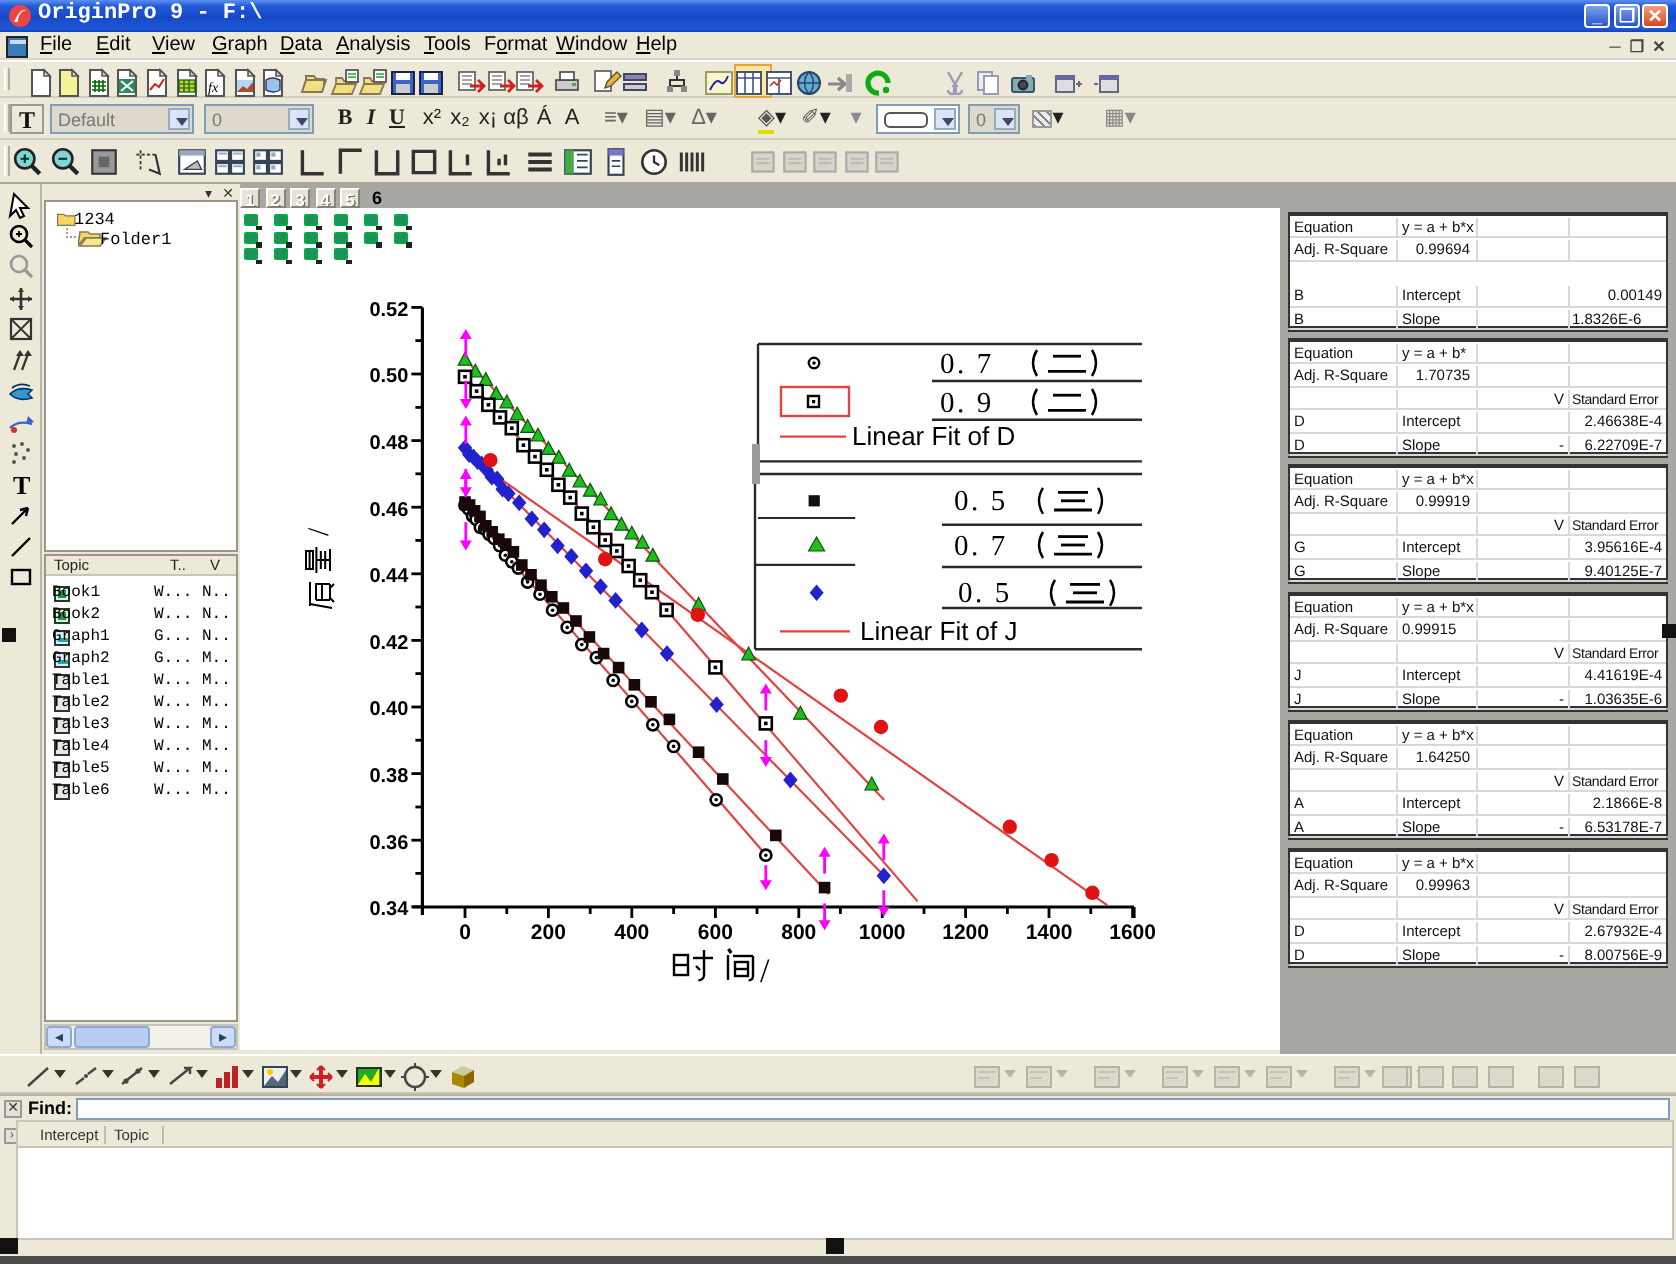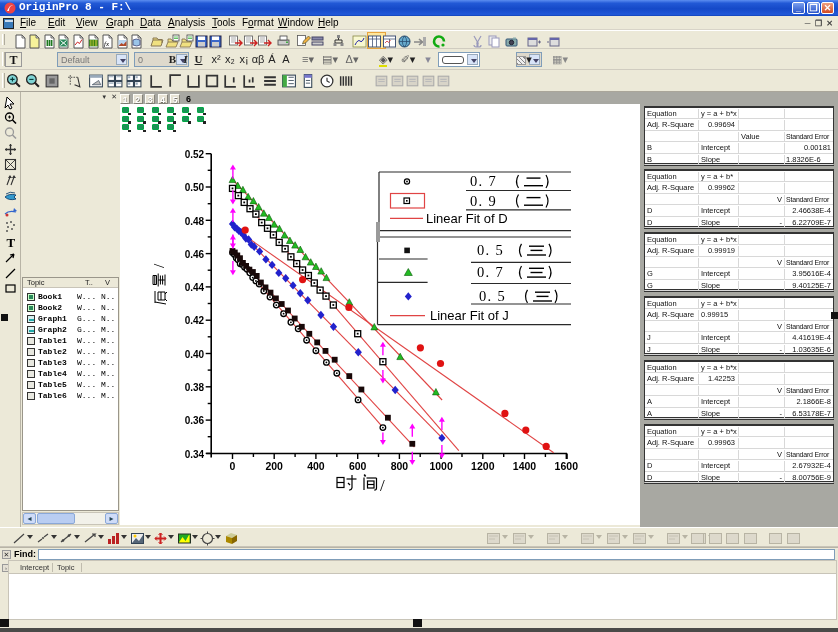--- a/index.html
+++ b/index.html
@@ -19,42 +19,42 @@
 #childic::after { content:""; position:absolute; left:1px; top:1px; width:8px; height:2px; background:#cde; }
 .cbtn { position:absolute; top:4px; width:9px; height:8px; color:#444; font-size:8px; line-height:7px; text-align:center; font-weight:bold; }
 
 .tbar { left:0; width:838px; background:#ece9d8; }
 #tb1 { top:30px; height:19px; border-top:1px solid #fff; border-bottom:1px solid #d0ccc0; }
 #tb2 { top:49px; height:21px; border-bottom:1px solid #d0ccc0; }
 #tb3 { top:70px; height:22px; border-bottom:1px solid #aaa69a; }
 .ic { position:absolute; }
 .grip { position:absolute; left:2px; top:3px; bottom:3px; width:3px; border-left:1px solid #fff; border-right:1px solid #b0ac9e; }
 .combo { position:absolute; top:2.5px; height:15px; background:#fff; border:1px solid #7f9db9; font-size:9px; }
-.combo.dis { background:#ded9cc;margin-left:32px; }
+.combo.dis { background:#ded9cc; }
 .combo .ctext { position:absolute; left:3px; top:2px; color:#777; }
 .combo .darr { position:absolute; right:1px; top:1px; width:11px; height:11px; background:#d8e4f8; border:1px solid #9ab; }
 .combo .darr::after { content:""; position:absolute; left:2.5px; top:4px; border:3px solid transparent; border-top:4px solid #446; }
 .fmtT { position:absolute; left:5px; top:3px; width:17px; height:15px; border:1px solid #999; font-family:"Liberation Serif"; font-weight:bold; font-size:12px; text-align:center; color:#111; }
 .fbt { position:absolute; top:3px; width:13px; height:15px; font-size:11px; text-align:center; color:#222; line-height:15px; }
 .fbt.sm { font-size:11px; width:18px; }
 .hatch { display:inline-block; width:10px; height:9px; vertical-align:middle; background:repeating-linear-gradient(45deg,#888 0 1px,#eee 1px 3px); border:1px solid #999; }
 
 #palette { left:0; top:92px; width:21px; height:435px; background:#ece9d8; border-right:1px solid #b8b4a6; }
 #explorer { left:21px; top:92px; width:99px; height:435px; background:#ece9d8; }
 #exp-mini { position:absolute; left:0; top:1px; width:99px; height:7px; }
 #exp-tree { position:absolute; left:1px; top:8px; width:97px; height:176px; background:#fff; border:1px solid #9a968a; }
 #exp-list { position:absolute; left:1px; top:185px; width:97px; height:234px; background:#fff; border:1px solid #9a968a; }
 #exp-list .hdr { position:absolute; left:0; top:0; width:100%; height:10px; background:#ece9d8; border-bottom:1px solid #c8c4b8; font-size:7.5px; color:#222; }
 .lrow { position:absolute; left:2px; width:93px; height:11px; font-size:8px; color:#000; font-family:"Liberation Mono",monospace; }
 .lic { position:absolute; left:2px; top:1px; width:8px; height:8px; border:1px solid #333; }
 .lic.wk { background:#2a8a5a; box-shadow:inset 0 0 0 1px #cfc; }
 .lic.gr { background:#d8f0f0; }
 .lic.gr::after { content:""; position:absolute; left:1px; top:3px; width:5px; height:2px; background:#2aa; }
 .lic.tb { background:#e8e8e0; }
-.lnm { position:absolute; left:13px; top:0;font-weight:bold; }
+.lnm { position:absolute; left:1px; top:0; }
 .lt { position:absolute; left:52px; top:0; }
 .lv { position:absolute; left:76px; top:0; }
 .scrl { position:absolute; left:1px; top:420px; width:97px; height:13px; background:#f2f1ea; border:1px solid #c8c4b8; }
 .scrl .ar { position:absolute; top:0px; width:13px; height:11px; background:#cfdcf8; border:1px solid #8aa8d8; color:#245; font-size:8px; line-height:10px; text-align:center; border-radius:2px; }
 .scrl .th { position:absolute; left:14px; top:0px; width:38px; height:11px; background:#b9cdf2; border:1px solid #8aa8d8; border-radius:2px; }
 
 #tabstrip { left:120px; top:92px; width:718px; height:12px; background:#a8a8a2; }
 .gtab { position:absolute; top:1.5px; width:10px; height:10px; background:#e6e2d4; border:1px solid #fdfdf8; border-right-color:#86837a; border-bottom-color:#86837a; color:#ffffff; font-size:8.5px; font-weight:bold; text-align:center; line-height:10px; text-shadow:0.7px 0.7px 0 #77746a; }
 #tab6 { position:absolute; left:66px; top:1.5px; color:#000; font-size:9px; font-weight:bold; }
 #canvas { left:120px; top:104px; width:520px; height:421px; background:#fff; }
@@ -85,21 +85,21 @@
 #bstrip { left:0; top:620px; width:838px; height:12px; background:#ece9d8; }
 #bline { left:0; top:628px; width:838px; height:4px; background:#4a4a48; }
 .bsq { position:absolute; width:9px; height:8px; background:#111; top:619px; }
 </style></head><body>
 
 <div id="title" class="abs">
  <svg id="appic" width="12" height="12" viewBox="0 0 12 12">
       <circle cx="6" cy="6" r="5.5" fill="#e44"></circle>
       <path d="M3 9 q3-7 6-6 q-4 1-4 6 z" fill="#fff"></path>
     </svg>
- <span class="txt">OriginPro 8 - F:\</span>
+ <span class="txt">OriginPro 9 - F:\</span>
  <div class="wbtn wmin" style="left:792px">_</div>
  <div class="wbtn wmax" style="left:807px">❐</div>
  <div class="wbtn wcls" style="left:821px">✕</div>
 </div>
 
 <div id="menubar" class="abs">
  <div id="childic"></div>
  <span class="m" style="left:20px"><u>F</u>ile</span>
  <span class="m" style="left:48px"><u>E</u>dit</span>
  <span class="m" style="left:76px"><u>V</u>iew</span>
@@ -460,20 +460,33 @@
       <rect x="3" y="4" width="9" height="7" fill="none" stroke="#000" stroke-width="1.2"></rect>
     </svg>
     <div style="position:absolute;left:1px;top:222px;width:7px;height:7px;background:#111"></div>
   </div>
 
 <div id="explorer" class="abs">
  <div id="exp-mini">
       <span style="position:absolute;right:14px;top:0;font-size:7px;color:#333">▾</span>
       <span style="position:absolute;right:3px;top:0;font-size:7px;color:#333">✕</span>
     </div>
+ <div id="exp-tree">
+   <svg width="11" height="9" style="position:absolute;left:5px;top:4px" viewBox="0 0 14 10">
+        <path d="M1 2 h4 l1 1 h6 v6 h-11 z" fill="#f4d860" stroke="#875" stroke-width="0.8"></path>
+      </svg>
+   <span style="position:absolute;left:14px;top:3.5px;font-size:8.5px;font-family:'Liberation Mono',monospace">1234</span>
+   <div style="position:absolute;left:10px;top:11px;width:1px;height:7px;border-left:1px dotted #999"></div><div style="position:absolute;left:10px;top:17px;width:5px;height:1px;border-top:1px dotted #999"></div>
+   <svg width="15" height="10" style="position:absolute;left:16px;top:13px" viewBox="0 0 15 10">
+        <path d="M1 2 h4 l1 1 h5 v2 h-8 l-3 4 z" fill="#f4d860" stroke="#875" stroke-width="0.8"></path>
+        <path d="M4 5 h10 l-3 4 h-10 z" fill="#f8e88a" stroke="#875" stroke-width="0.8"></path>
+      </svg>
+   <span style="position:absolute;left:27px;top:14px;font-size:8.5px;font-family:'Liberation Mono',monospace">Folder1</span>
+   <path></path>
+ </div>
  <div id="exp-list">
    <div class="hdr">
         <span style="position:absolute;left:4px">Topic</span>
         <span style="position:absolute;left:62px">T..</span>
         <span style="position:absolute;left:82px">V</span>
       </div>
    <div style="position:absolute;left:0;top:10px;width:100%;height:222px;overflow:hidden">
         <div class="lrow" style="top:4px">
           <span class="lic wk"></span>
           <span class="lnm">Book1</span>
@@ -968,51 +981,45 @@
         <div class="tc tc2" style="">y = a + b*x</div>
         <div class="tc tc3" style=""></div>
         <div class="tc tc4" style=""></div>
       </div>
       <div class="trow" style="top:11.4px">
         <div class="tc tc1">Adj. R-Square</div>
         <div class="tc tc2" style="text-align:right;padding-right:3px">0.99694</div>
         <div class="tc tc3" style=""></div>
         <div class="tc tc4" style=""></div>
       </div>
-      <div class="trow" style="top:22.8px">
-        <div class="tc tc1"></div>
-        <div class="tc tc2" style=""></div>
-        <div class="tc tc3" style="">Value</div>
-        <div class="tc tc4" style=""><span style="font-size:7px;letter-spacing:-0.2px">Standard Error</span></div>
-      </div>
       <div class="trow" style="top:34.2px">
         <div class="tc tc1">B</div>
         <div class="tc tc2" style="">Intercept</div>
         <div class="tc tc3" style=""></div>
-        <div class="tc tc4" style="text-align:right;padding-right:3px">0.00181</div>
+        <div class="tc tc4" style="text-align:right;padding-right:3px">0.00149</div>
       </div>
       <div class="trow" style="top:45.6px">
         <div class="tc tc1">B</div>
         <div class="tc tc2" style="">Slope</div>
         <div class="tc tc3" style=""></div>
         <div class="tc tc4" style="text-align:left;padding-right:17px">1.8326E-6</div>
       </div>
     </div>
 <div class="rtbl" style="left:4px;top:66px;width:190px;height:57px">
       <div class="tl" style="top:-2.5px"></div>
       <div class="tl" style="bottom:-2.5px"></div>
       <div class="trow" style="top:0.0px">
         <div class="tc tc1">Equation</div>
         <div class="tc tc2" style="">y = a + b*</div>
         <div class="tc tc3" style=""></div>
         <div class="tc tc4" style=""></div>
       </div>
       <div class="trow" style="top:11.4px">
         <div class="tc tc1">Adj. R-Square</div>
-        <div class="tc tc2" style="text-align:right;padding-right:3px">0.99962</div>
+        <div class="tc tc2" style="text-align:right;padding-right:3px">1.70735</div>
         <div class="tc tc3" style=""></div>
         <div class="tc tc4" style=""></div>
       </div>
       <div class="trow" style="top:22.8px">
         <div class="tc tc1"></div>
         <div class="tc tc2" style=""></div>
         <div class="tc tc3" style="text-align:right;padding-right:2px">V</div>
         <div class="tc tc4" style=""><span style="font-size:7px;letter-spacing:-0.2px">Standard Error</span></div>
       </div>
       <div class="trow" style="top:34.2px">
@@ -1100,21 +1107,21 @@
       <div class="tl" style="top:-2.5px"></div>
       <div class="tl" style="bottom:-2.5px"></div>
       <div class="trow" style="top:0.0px">
         <div class="tc tc1">Equation</div>
         <div class="tc tc2" style="">y = a + b*x</div>
         <div class="tc tc3" style=""></div>
         <div class="tc tc4" style=""></div>
       </div>
       <div class="trow" style="top:11.4px">
         <div class="tc tc1">Adj. R-Square</div>
-        <div class="tc tc2" style="text-align:right;padding-right:3px">1.42253</div>
+        <div class="tc tc2" style="text-align:right;padding-right:3px">1.64250</div>
         <div class="tc tc3" style=""></div>
         <div class="tc tc4" style=""></div>
       </div>
       <div class="trow" style="top:22.8px">
         <div class="tc tc1"></div>
         <div class="tc tc2" style=""></div>
         <div class="tc tc3" style="text-align:right;padding-right:2px">V</div>
         <div class="tc tc4" style=""><span style="font-size:7px;letter-spacing:-0.2px">Standard Error</span></div>
       </div>
       <div class="trow" style="top:34.2px">

